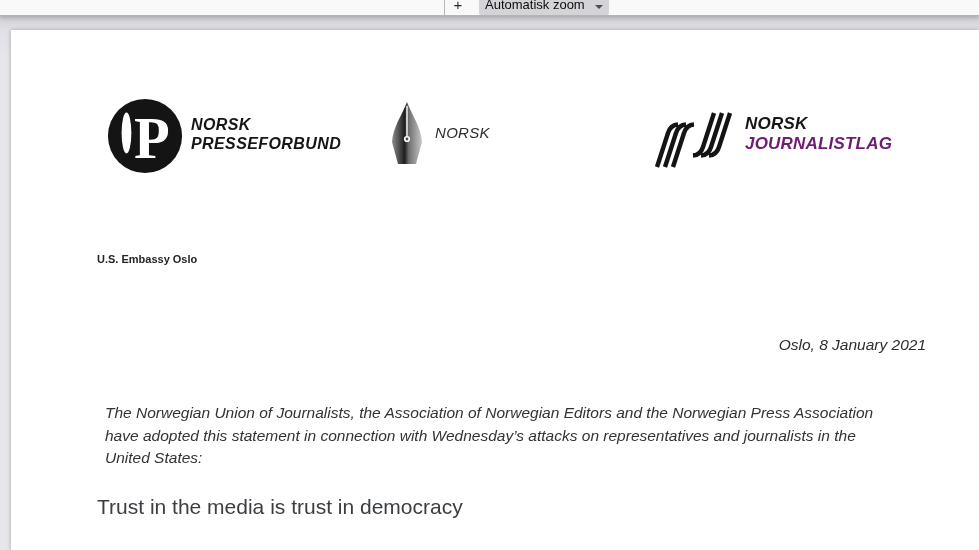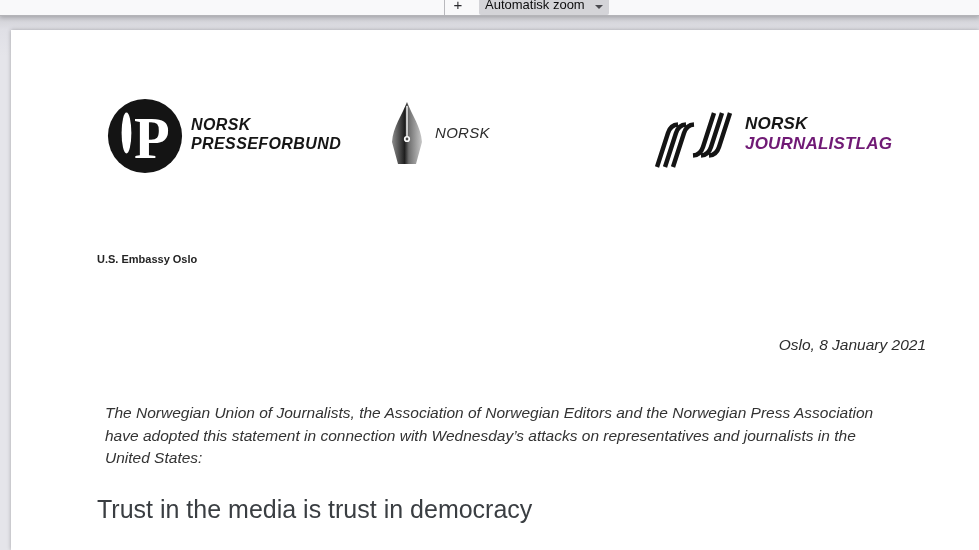--- a/index.html
+++ b/index.html
@@ -124,21 +124,21 @@
     white-space: nowrap;
   }
   .intro {
     font-size: 15.5px;
     font-style: italic;
     line-height: 22.5px;
     color: #333333;
     width: 792px;
   }
   .headline {
-    font-size: 25px;
+    font-size: 21px;
     font-weight: 400;
     color: #3a3e42;
     white-space: nowrap;
   }
 </style>
 </head>
 <body>
 
 <div class="screen">
 

